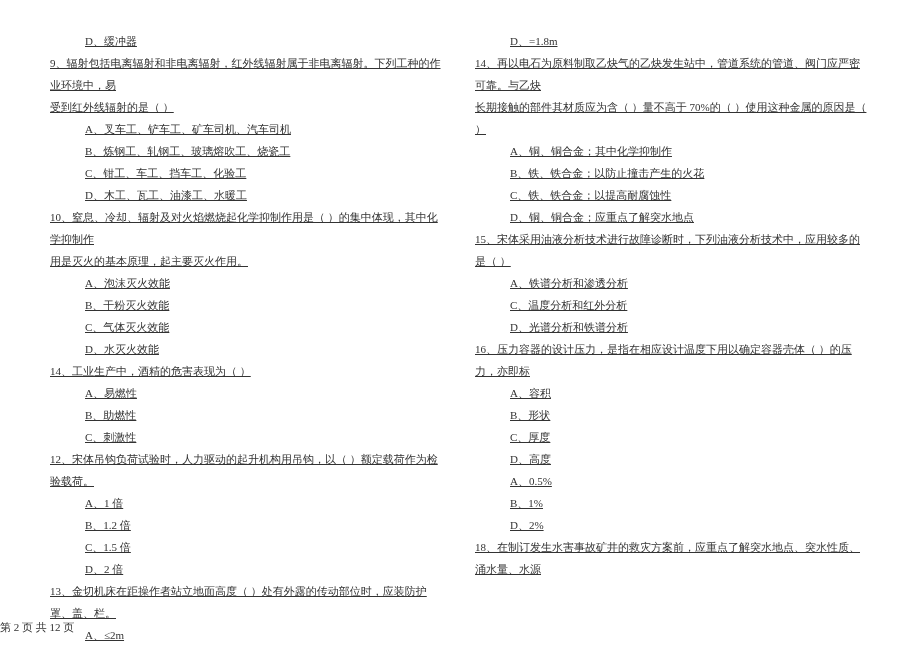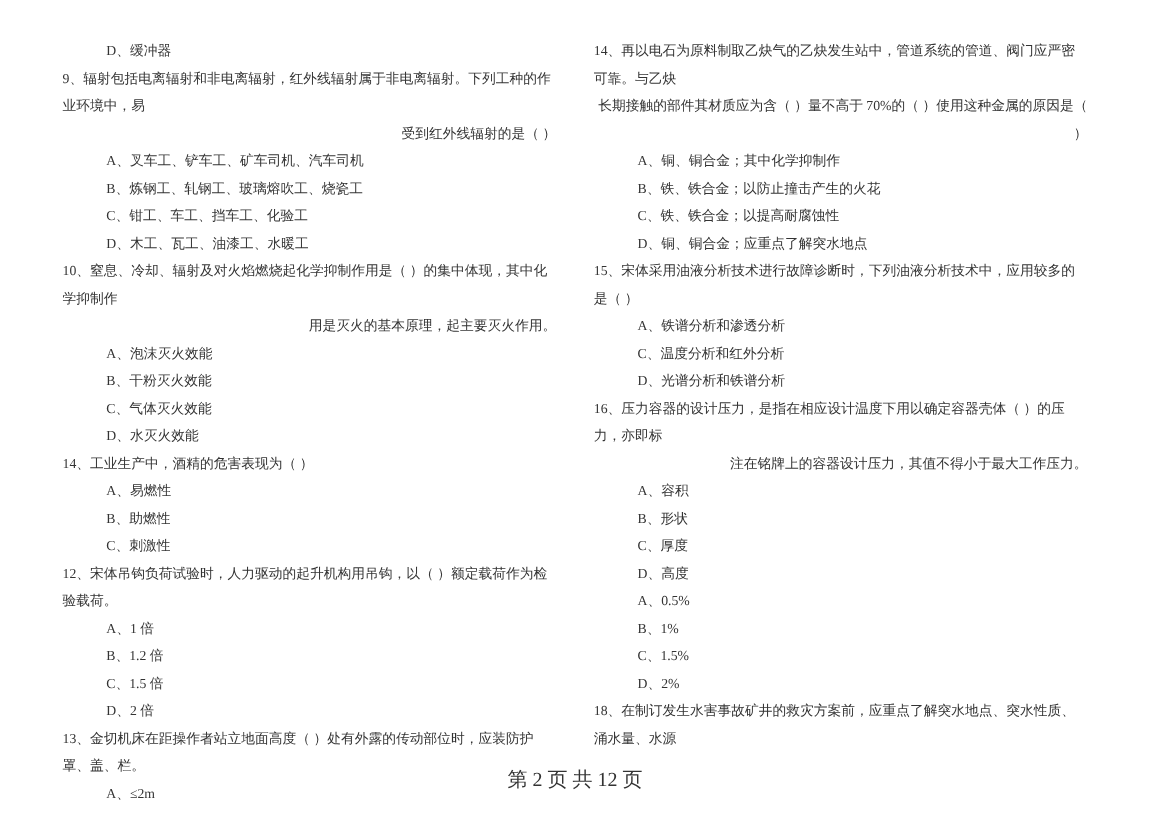--- a/index.html
+++ b/index.html
@@ -10,43 +10,42 @@
       font-family: "SimSun", "宋体", serif;
       font-size: 11px;
       color: #333;
       padding: 30px 50px 20px 50px;
       position: relative;
     }
     .page-content {
       display: flex;
       gap: 30px;
       height: 580px;
+      text-decoration: underline;
     }
     .column {
       flex: 1;
       line-height: 2.0;
     }
     .question-line {
       display: block;
     }
     .option-line {
       padding-left: 35px;
       display: block;
     }
     .sub-line {
       display: block;
-      text-align: right;
     }
     .footer {
       position: absolute;
       bottom: 15px;
       left: 0;
       right: 0;
-      text-align: center;
-      font-size: 16px;
+      font-size: 11px;
       color: #333;
     }
   </style>
 </head>
 <body>
 
 <div class="page-content">
   <div class="column" id="left-col">
       <span class="option-line">D、缓冲器</span>
       <span class="question-line">9、辐射包括电离辐射和非电离辐射，红外线辐射属于非电离辐射。下列工种的作业环境中，易</span>
@@ -68,37 +67,36 @@
       <span class="question-line">12、宋体吊钩负荷试验时，人力驱动的起升机构用吊钩，以（    ）额定载荷作为检验载荷。</span>
       <span class="option-line">A、1 倍</span>
       <span class="option-line">B、1.2 倍</span>
       <span class="option-line">C、1.5 倍</span>
       <span class="option-line">D、2 倍</span>
       <span class="question-line">13、金切机床在距操作者站立地面高度（    ）处有外露的传动部位时，应装防护罩、盖、栏。</span>
       <span class="option-line">A、≤2m</span>
       <span class="option-line">B、&lt;2m</span>
     </div>
   <div class="column" id="right-col">
+      <span class="option-line">D、=1.8m</span>
       <span class="question-line">14、再以电石为原料制取乙炔气的乙炔发生站中，管道系统的管道、阀门应严密可靠。与乙炔</span>
       <span class="sub-line">长期接触的部件其材质应为含（    ）量不高于 70%的（    ）使用这种金属的原因是（    ）</span>
       <span class="option-line">A、铜、铜合金；其中化学抑制作</span>
       <span class="option-line">B、铁、铁合金；以防止撞击产生的火花</span>
       <span class="option-line">C、铁、铁合金；以提高耐腐蚀性</span>
       <span class="option-line">D、铜、铜合金；应重点了解突水地点</span>
       <span class="question-line">15、宋体采用油液分析技术进行故障诊断时，下列油液分析技术中，应用较多的是（    ）</span>
       <span class="option-line">A、铁谱分析和渗透分析</span>
       <span class="option-line">C、温度分析和红外分析</span>
       <span class="option-line">D、光谱分析和铁谱分析</span>
       <span class="question-line">16、压力容器的设计压力，是指在相应设计温度下用以确定容器壳体（    ）的压力，亦即标</span>
-      <span class="sub-line">注在铭牌上的容器设计压力，其值不得小于最大工作压力。</span>
       <span class="option-line">A、容积</span>
       <span class="option-line">B、形状</span>
       <span class="option-line">C、厚度</span>
       <span class="option-line">D、高度</span>
       <span class="option-line">A、0.5%</span>
       <span class="option-line">B、1%</span>
-      <span class="option-line">C、1.5%</span>
       <span class="option-line">D、2%</span>
       <span class="question-line">18、在制订发生水害事故矿井的救灾方案前，应重点了解突水地点、突水性质、涌水量、水源</span>
     </div>
 </div>
 
 <div class="footer">第 2 页 共 12 页</div>
 
 </body></html>

